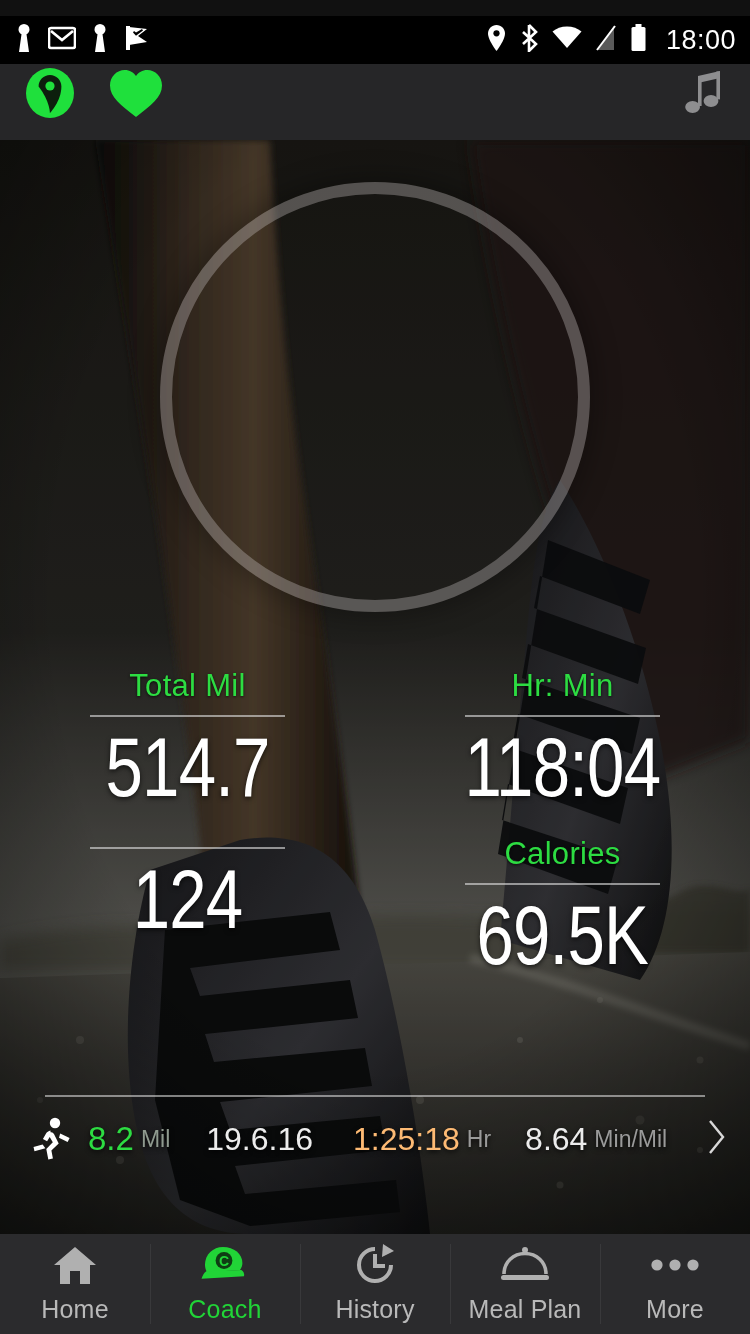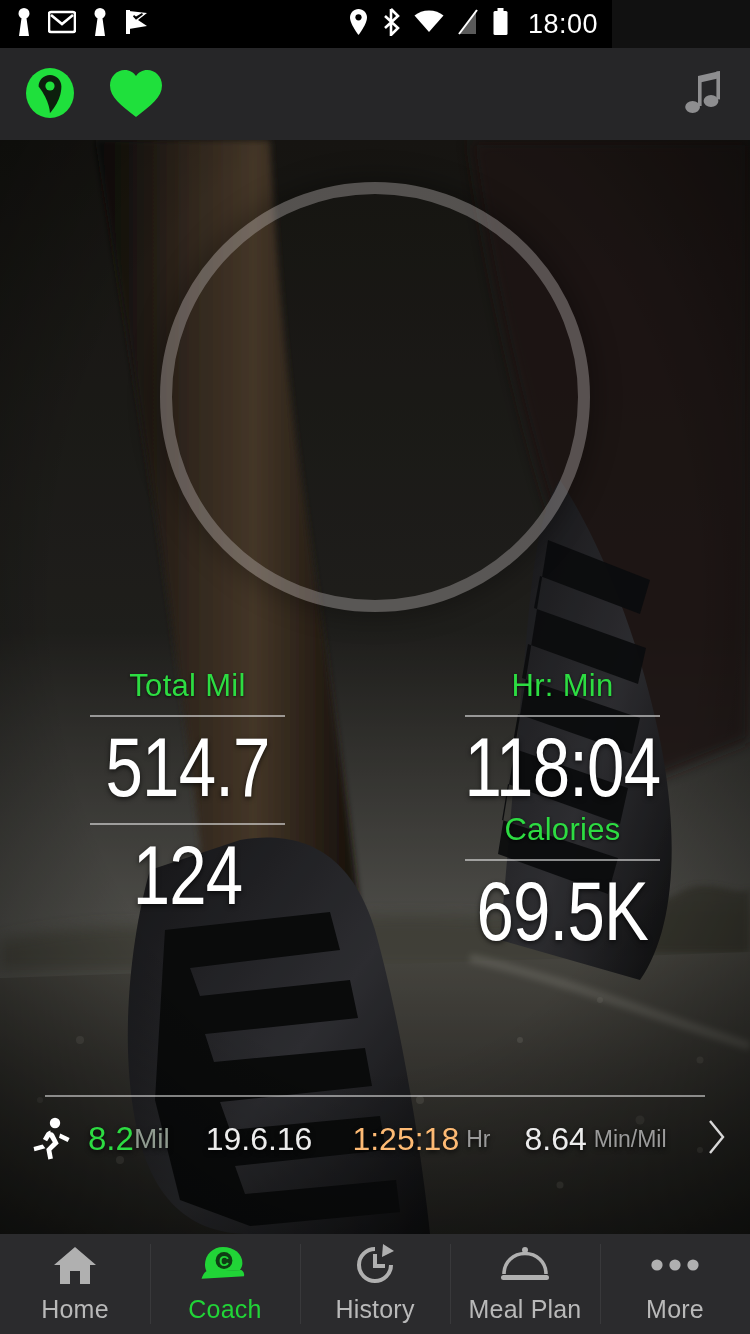--- a/index.html
+++ b/index.html
@@ -6,21 +6,21 @@
   html, body {
     width:750px; height:1334px;
     background:#000;
     font-family:"Liberation Sans", sans-serif;
     overflow:hidden;
   }
   #screen { position:relative; width:750px; height:1334px; overflow:hidden; background:#111; }
 
   
   .statusbar {
-    position:absolute; top:0; left:0; width:612px; height:48px;
+    position:absolute; top:16px; left:0; width:750px; height:48px;
     background:#000; display:flex; align-items:center;
     padding:0 14px; z-index:40;
   }
   .sb-left { display:flex; align-items:center; gap:14px; }
   .sb-right { margin-left:auto; display:flex; align-items:center; gap:13px; }
   .sb-ico { display:block; }
   .sb-time {
     color:#fff; font-size:27px; letter-spacing:0.5px;
     font-family:"Liberation Sans", sans-serif; margin-left:6px;
   }
@@ -73,20 +73,21 @@
     color:#242424; font-size:76px; font-weight:700;
     font-style:italic; letter-spacing:3px; line-height:0.96;
     font-family:"Liberation Sans", sans-serif;
   }
   .startbtn .line2 { margin-top:4px; }
 
   
   .stats {
     position:absolute; top:528px; left:0; width:750px;
     display:grid; grid-template-columns:1fr 1fr;
+    row-gap:24px;
   }
   .stat { display:flex; flex-direction:column; align-items:center; }
   .stat-label {
     color:#2ddc42; font-size:31px; letter-spacing:0.3px;
     text-shadow:0 1px 3px rgba(0,0,0,0.75);
     font-family:"Liberation Sans", sans-serif;
   }
   .stat-rule {
     width:195px; height:2px; margin-top:11px;
     background:rgba(225,225,225,0.60);
@@ -112,21 +113,21 @@
     margin:20px auto 0; width:660px; height:2px;
     background:rgba(230,230,230,0.55);
   }
   .act-row {
     display:flex; align-items:center; gap:0;
     padding:20px 22px 0 30px; cursor:pointer;
     text-shadow:0 2px 5px rgba(0,0,0,0.8);
   }
   .act-ico { width:46px; flex:0 0 46px; display:flex; align-items:center; }
   .act-dist { color:#2ddc42; font-size:33px; margin-left:12px; font-family:"Liberation Sans", sans-serif; }
-  .act-unit { color:#8f9a8f; font-size:28px; font-family:"Liberation Sans", sans-serif; }
+  .act-unit { color:#8f9a8f; font-size:23px; margin-left:7px; font-family:"Liberation Sans", sans-serif; }
   .act-date { color:#ececec; font-size:32px; margin-left:36px; font-family:"Liberation Sans", sans-serif; }
   .act-time { color:#fdba74; font-size:32px; margin-left:40px; font-family:"Liberation Sans", sans-serif; }
   .act-time-unit { color:#9a9a9a; font-size:23px; margin-left:7px; font-family:"Liberation Sans", sans-serif; }
   .act-pace { color:#ececec; font-size:32px; margin-left:34px; font-family:"Liberation Sans", sans-serif; }
   .act-pace-unit { color:#9a9a9a; font-size:23px; margin-left:7px; font-family:"Liberation Sans", sans-serif; }
   .act-chev { margin-left:auto; }
 
   
   .bottomnav {
     position:absolute; bottom:0; left:0; width:750px; height:100px;

